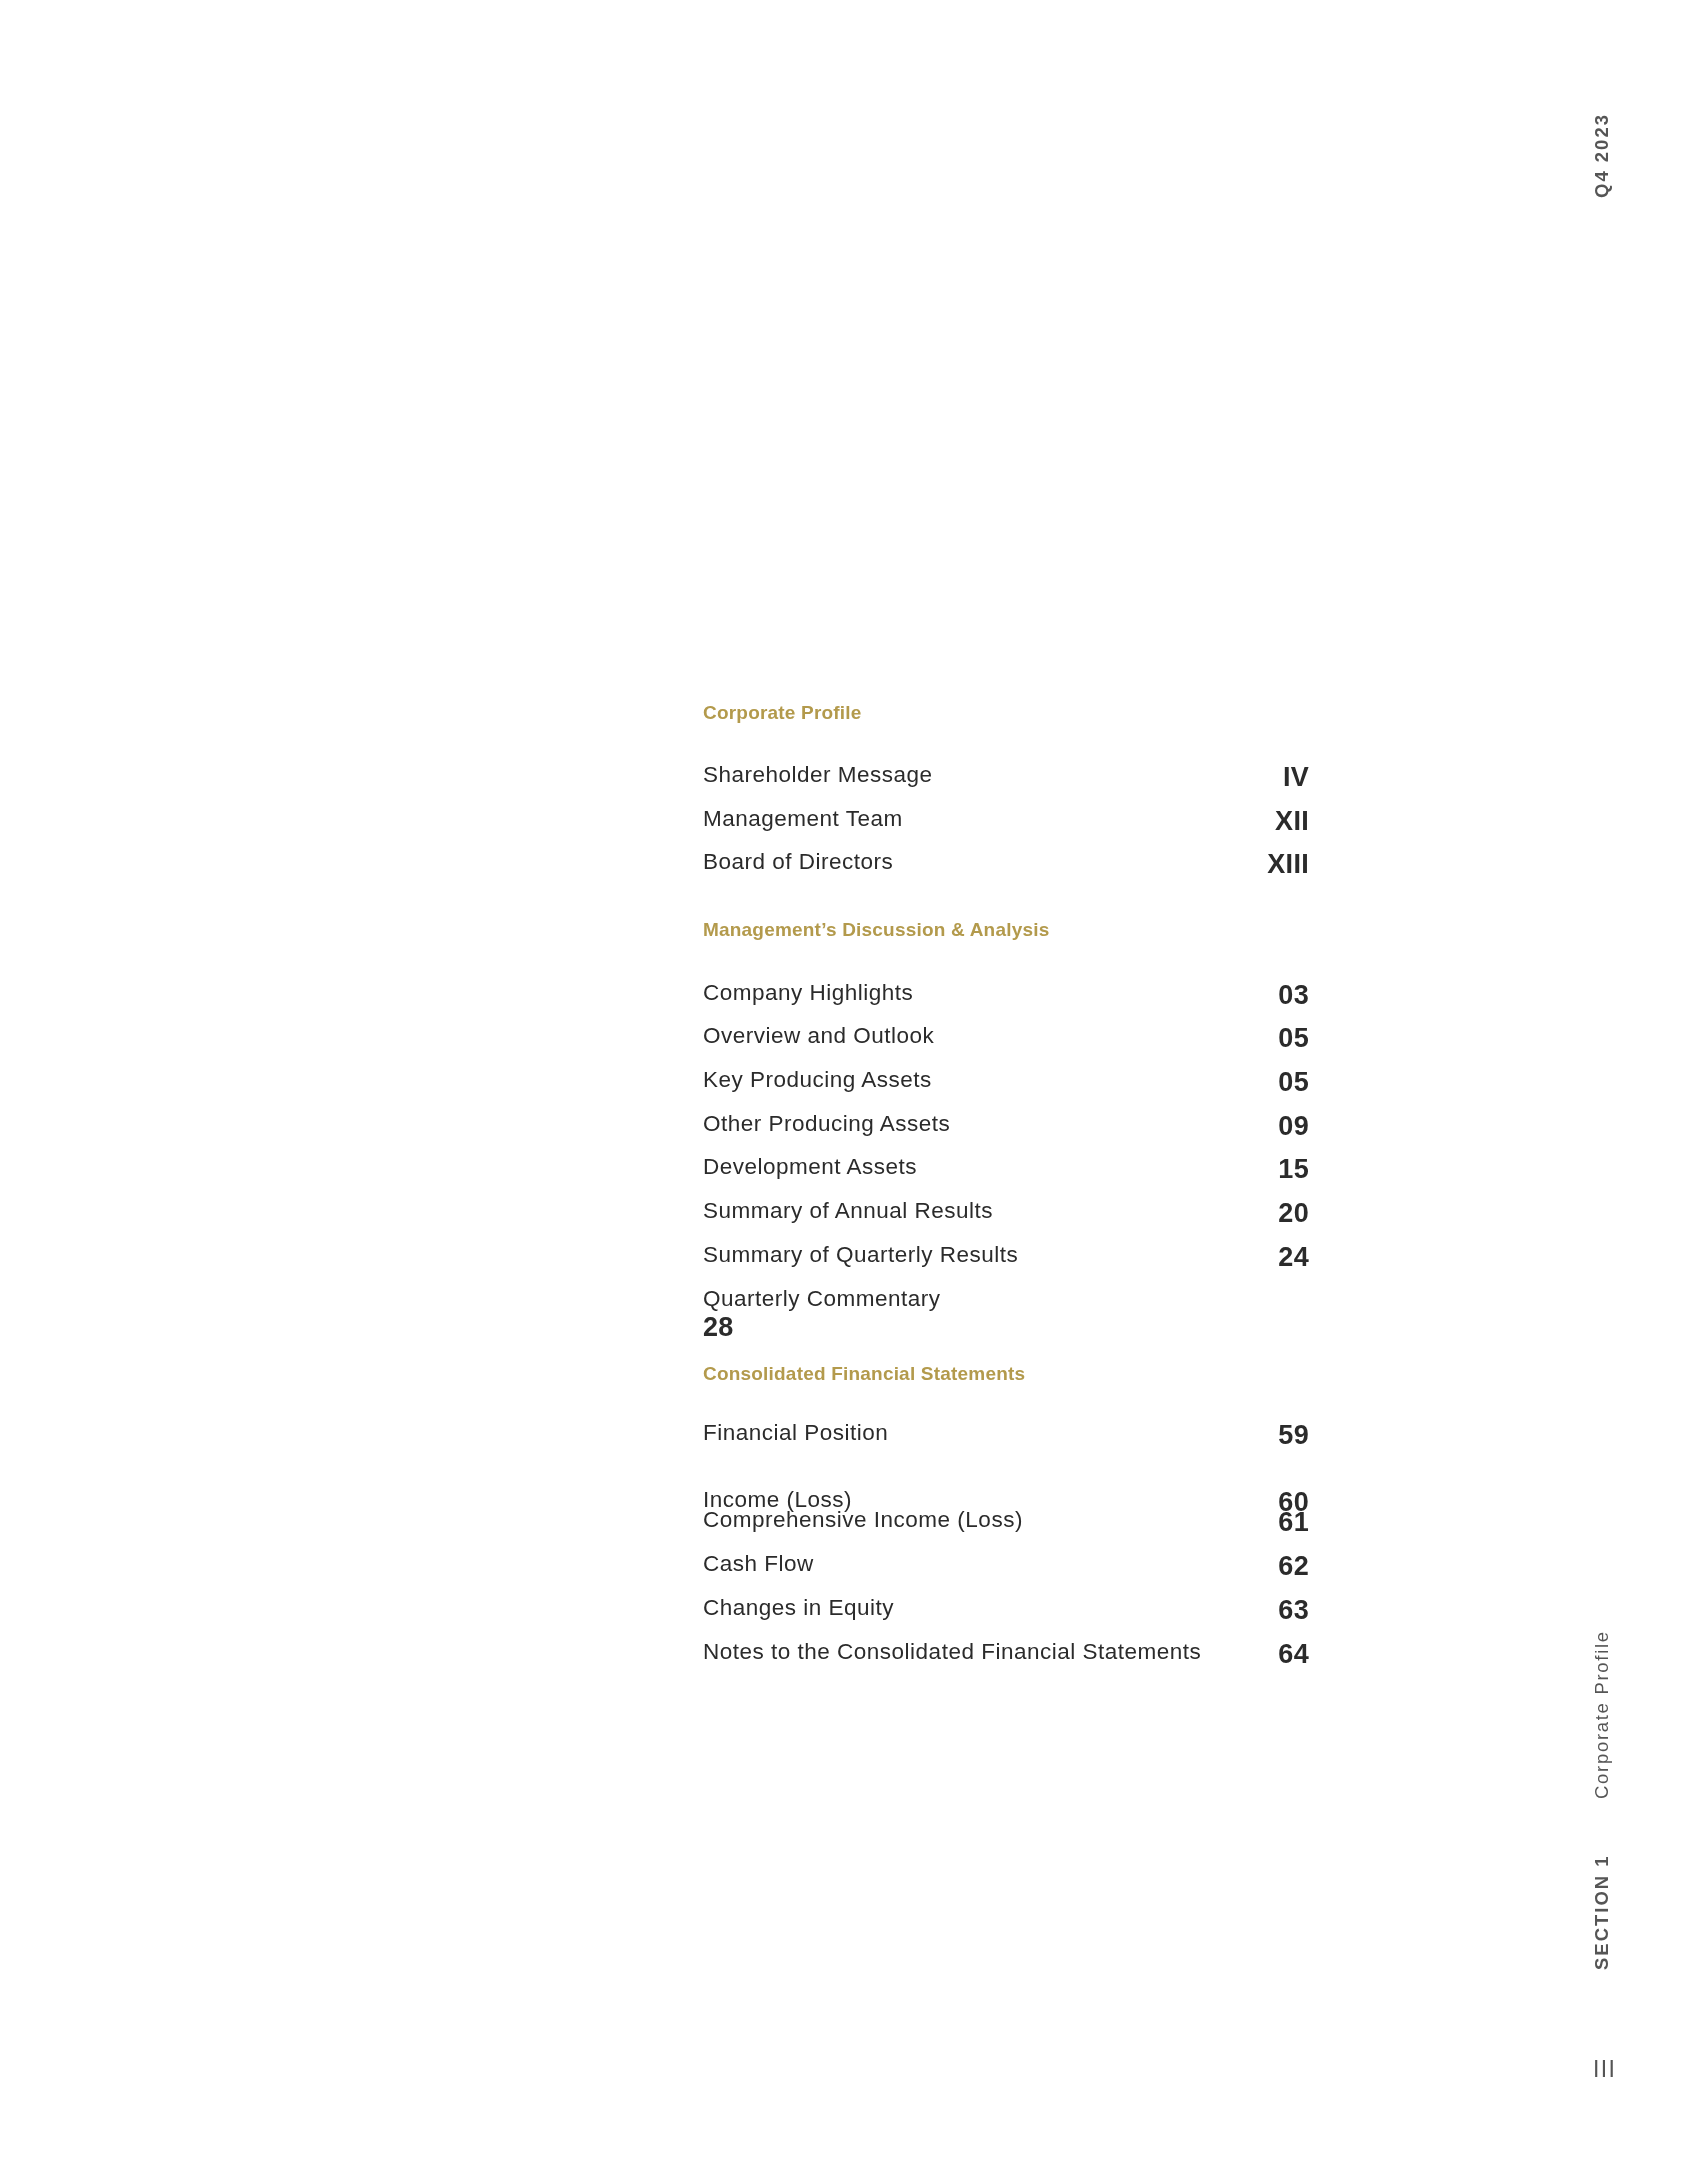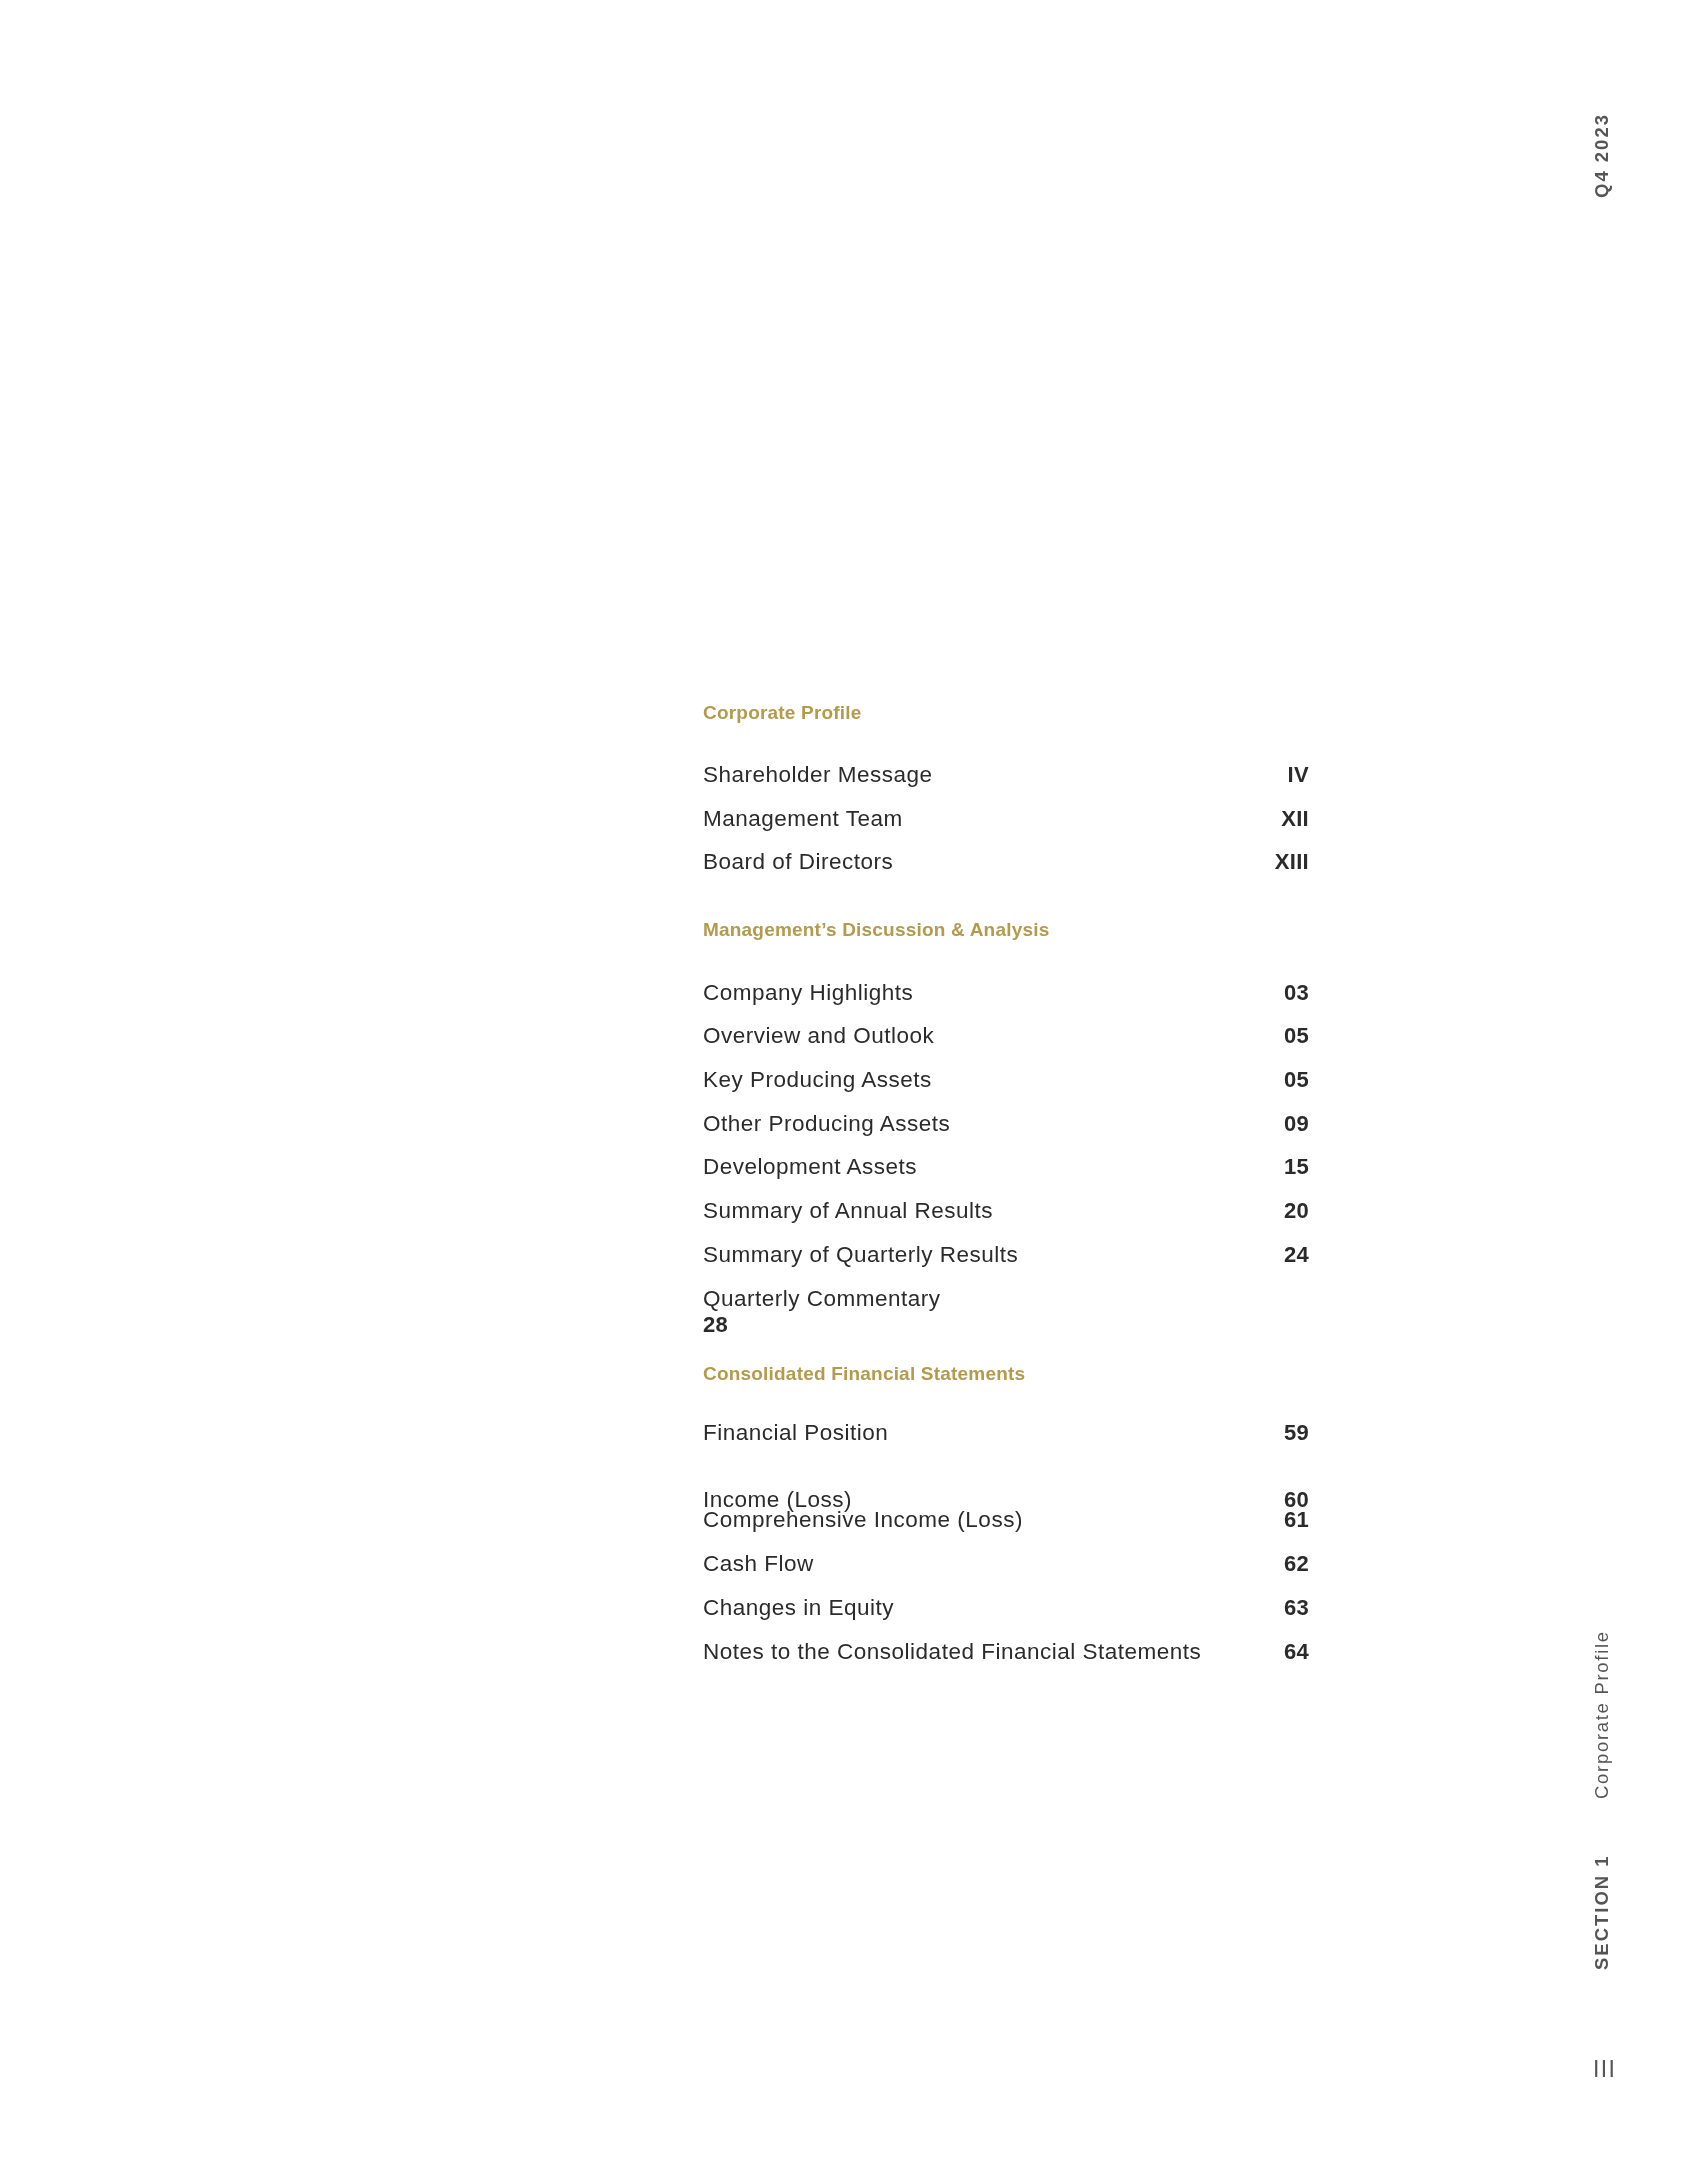--- a/index.html
+++ b/index.html
@@ -41,21 +41,21 @@
       align-items: flex-start;
       white-space: nowrap;
     }
     .toc-label {
       font-size: 22.5px;
       font-weight: 400;
       color: #2b2b2b;
       letter-spacing: 0.5px;
     }
     .toc-page {
-      font-size: 22px;
+      font-size: 27px;
       font-weight: 700;
       color: #2b2b2b;
       text-align: right;
       letter-spacing: 0.3px;
     }
     .vtext {
       position: absolute;
       transform-origin: left top;
       transform: rotate(-90deg);
       white-space: nowrap;

